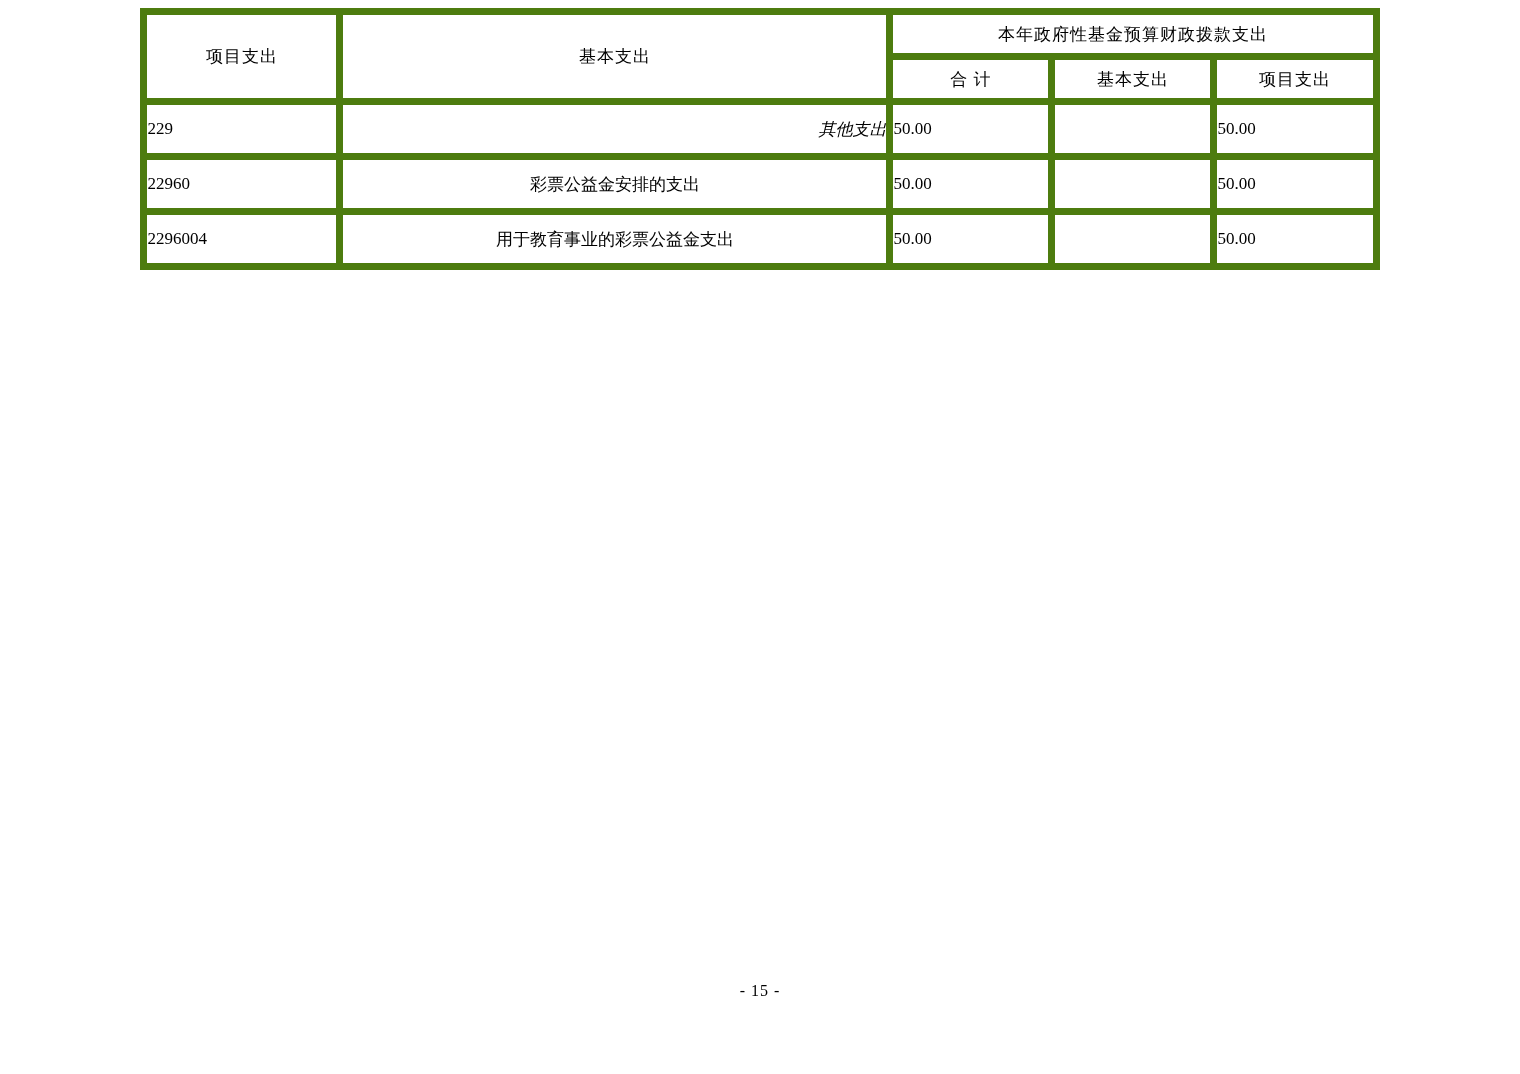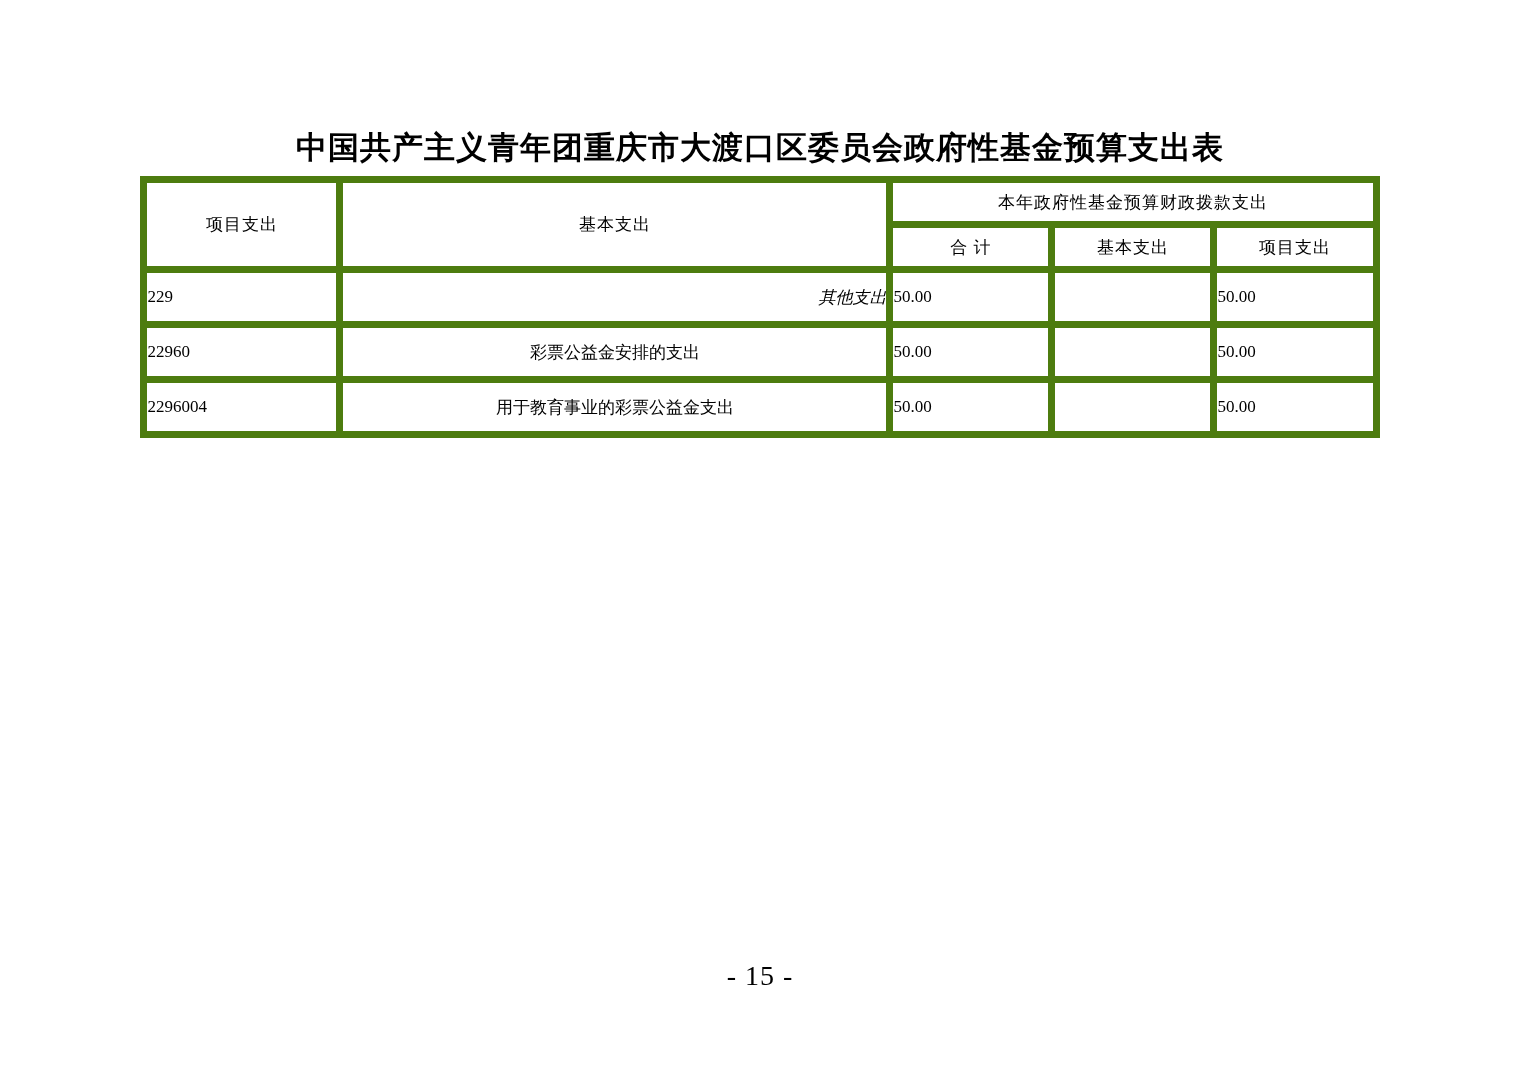--- a/index.html
+++ b/index.html
@@ -109,30 +109,29 @@
   }
   .bold {
     font-weight: bold;
   }
   .page-number {
     position: absolute;
     left: 0;
     right: 0;
     bottom: 82px;
     text-align: center;
-    font-size: 28px;
+    font-size: 16px;
     letter-spacing: 1px;
   }
 </style>
 </head>
 <body>
 
 <div class="page">
 
-  <h1 class="doc-title">中国共产主义青年团重庆市大渡口区委员会政府性基金预算支出表</h1>
 
 
   <table class="budget">
     <colgroup>
       <col class="col-code">
       <col class="col-name">
       <col class="col-num">
       <col class="col-num">
       <col class="col-num">
     </colgroup>

